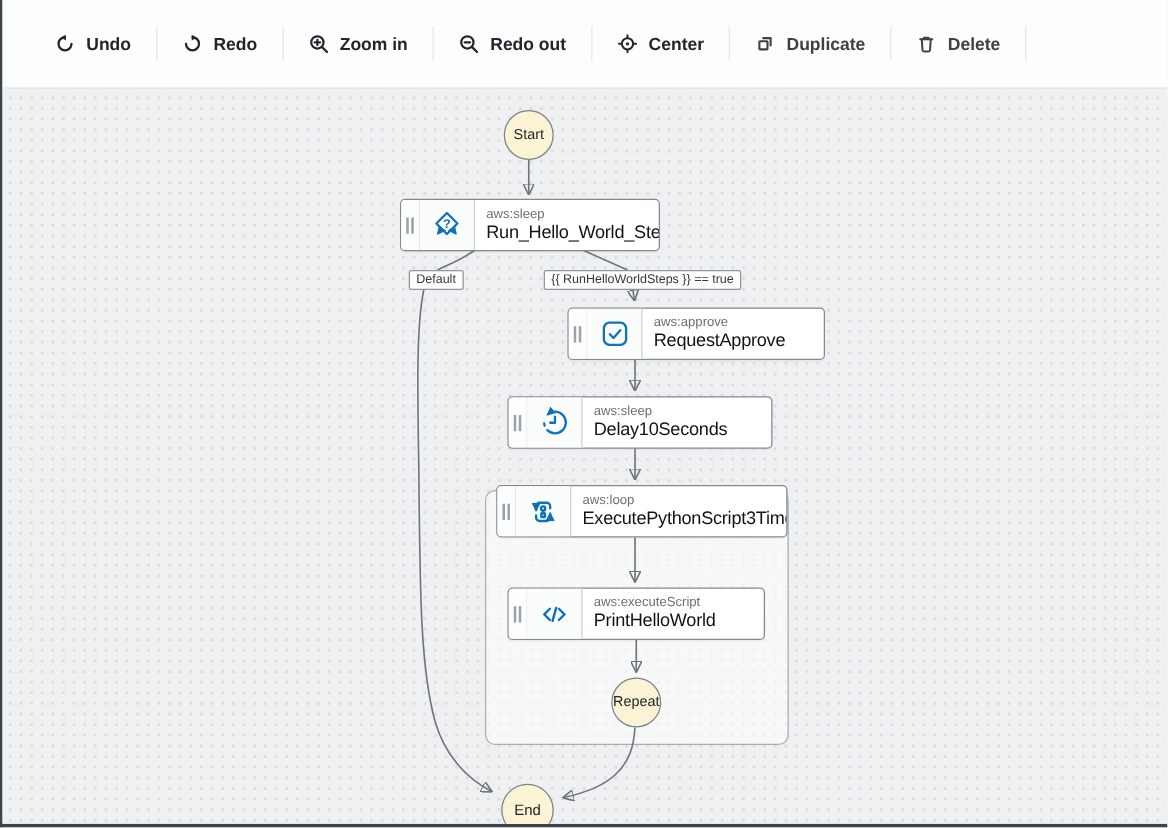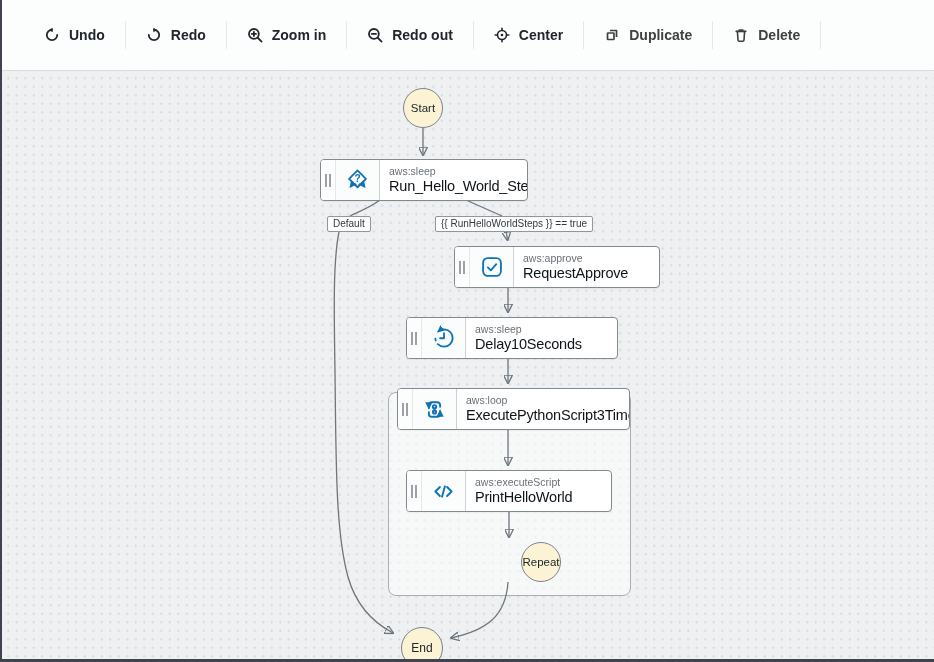--- a/index.html
+++ b/index.html
@@ -254,21 +254,21 @@
           <path d="M15.2 8 L19.2 12 L15.2 16"></path>
           <path d="M13.3 7.4 L10.7 16.6"></path>
         </svg>
       </div>
       <div class="text-cell">
         <div class="step-type">aws:executeScript</div>
         <div class="step-name">PrintHelloWorld</div>
       </div>
     </div>
 
-    <div class="terminal" style="left:487px; top:471px; width:40px; height:40px;margin-left:32px;">
+    <div class="terminal" style="left:487px; top:471px; width:40px; height:40px;">
       <span>Repeat</span>
     </div>
 
     <div class="terminal" style="left:399px; top:556px; width:42px; height:42px; font-size:12px;">
       <span>End</span>
     </div>
 
   </div>
 </div>
 

